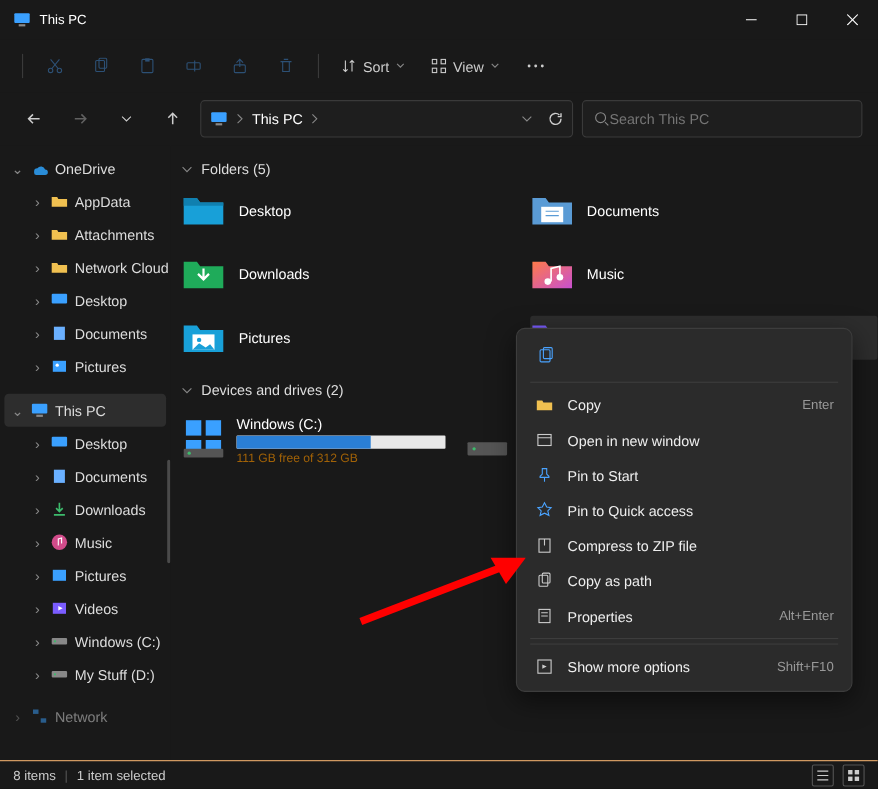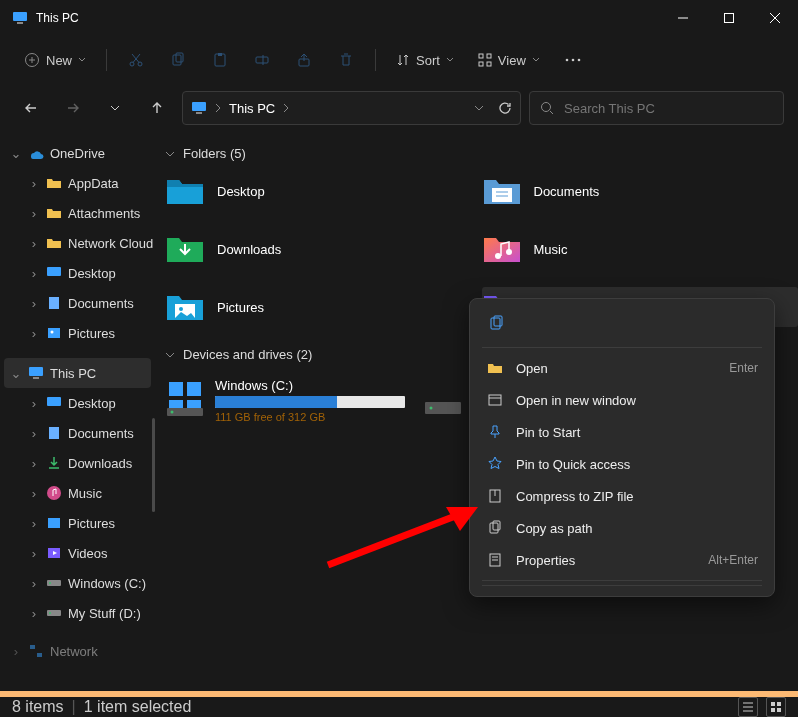--- a/index.html
+++ b/index.html
@@ -14,21 +14,21 @@
 .tb-btn{height:34px;padding:0 10px;display:flex;align-items:center;gap:6px;border-radius:4px;color:#ccc}
 .tb-btn.icononly{width:38px;padding:0;justify-content:center}
 .tb-btn.disabled{opacity:.4}
 .tb-sep{width:1px;height:22px;background:#3a3a3a;margin:0 6px}
 .navbar{height:48px;display:flex;align-items:center;padding:0 14px;gap:8px;background:#191919}
 .nav-btn{width:34px;height:34px;display:flex;align-items:center;justify-content:center;color:#ccc;border-radius:4px}
 .nav-btn.disabled{opacity:.4}
 .addr{flex:1;height:34px;border:1px solid #3a3a3a;border-radius:4px;display:flex;align-items:center;padding:0 8px;gap:8px;background:#1e1e1e}
 .addr .chev{margin-left:auto;color:#888}
 .addr .refresh{color:#ccc;margin-left:6px}
-.search{width:255px;height:34px;border:1px solid #3a3a3a;border-radius:4px;display:flex;align-items:center;padding:0 10px;gap:10px;background:#1e1e1e;color:#888}
+.search{width:255px;height:34px;border:1px solid #3a3a3a;border-radius:4px;display:flex;align-items:center;padding:0 10px;background:#1e1e1e;color:#888}
 .search input{background:transparent;border:0;outline:0;color:#fff;flex:1;font-size:13px}
 .body{flex:1;display:flex;min-height:0}
 .sidebar{width:155px;background:#191919;overflow-y:auto;padding-top:6px;position:relative}
 .side-item{height:30px;display:flex;align-items:center;padding-left:10px;gap:6px;color:#ddd;font-size:13px;white-space:nowrap}
 .side-item .chev{width:12px;color:#888;display:flex;justify-content:center}
 .side-item.active{background:#2d2d2d;border-radius:4px;margin:0 4px;padding-left:6px}
 .side-item.sub{padding-left:28px}
 .side-icon{width:16px;height:16px;flex-shrink:0}
 .sb-scroll{position:absolute;right:0;top:286px;width:3px;height:94px;background:#4a4a4a;border-radius:2px}
 .main{flex:1;background:#191919;display:flex;flex-direction:column;padding:8px 0 0 10px;position:relative;overflow:hidden}
@@ -39,21 +39,21 @@
 .folder-item.selected{background:#2d2d2d;border-radius:3px}
 .big-folder{width:40px;height:34px;flex-shrink:0}
 .folder-label{color:#fff;font-size:13px}
 .drives{display:flex;gap:18px;padding-top:6px}
 .drive{display:flex;gap:10px;width:240px}
 .drive-icon{width:40px;height:40px;flex-shrink:0}
 .drive-info{flex:1;display:flex;flex-direction:column;gap:3px}
 .drive-bar{height:12px;background:#e8e8e8;border-radius:1px;overflow:hidden}
 .drive-bar-fill{height:100%;background:#2a7fd6}
 .drive-free{font-size:11px;color:#a16207}
-.statusbar{height:26px;border-top:6px solid #fdba74;display:flex;align-items:center;padding:0 12px;gap:8px;color:#ccc;font-size:16px;background:#191919}
+.statusbar{height:26px;border-top:1px solid #fdba74;display:flex;align-items:center;padding:0 12px;gap:8px;color:#ccc;font-size:12px;background:#191919}
 .statusbar .spacer{flex:1}
 .sb-icon{width:20px;height:20px;display:flex;align-items:center;justify-content:center;border:1px solid #555;border-radius:2px}
 
 .ctx{position:absolute;left:469px;top:298px;width:306px;background:#2b2b2b;border:1px solid #3d3d3d;border-radius:8px;padding:6px;box-shadow:0 8px 24px rgba(0,0,0,.5)}
 .ctx-row{height:32px;display:flex;align-items:center;gap:12px;padding:0 10px;border-radius:4px;color:#eee}
 .ctx-icon{width:18px;height:18px;flex-shrink:0;display:flex;align-items:center;justify-content:center}
 .ctx-short{margin-left:auto;color:#999;font-size:12px}
 .ctx-hr{height:1px;background:#3d3d3d;margin:4px 6px}
 .ctx-top{display:flex;gap:10px;padding:4px 6px 6px 6px}
 .ctx-top .sq{width:28px;height:28px;display:flex;align-items:center;justify-content:center;border-radius:4px}
@@ -86,31 +86,20 @@
       <div class="win-btn">
           <svg width="10" height="10" viewBox="0 0 10 10">
             <line x1="0" y1="0" x2="10" y2="10" stroke="#fff"></line>
             <line x1="10" y1="0" x2="0" y2="10" stroke="#fff"></line>
           </svg>
         </div>
     </div>
   </div>
 
   <div class="toolbar">
-    <div class="tb-btn">
-      <svg width="16" height="16" viewBox="0 0 16 16">
-          <circle cx="8" cy="8" r="6.5" fill="none" stroke="#888"></circle>
-          <line x1="8" y1="5" x2="8" y2="11" stroke="#888"></line>
-          <line x1="5" y1="8" x2="11" y2="8" stroke="#888"></line>
-        </svg>
-      <span>New</span>
-      <svg width="8" height="8" viewBox="0 0 8 8">
-          <path d="M1 2l3 3 3-3" fill="none" stroke="#888"></path>
-        </svg>
-    </div>
     <div class="tb-sep"></div>
     <div class="tb-btn icononly disabled">
         <svg width="16" height="16" viewBox="0 0 16 16">
           <circle cx="4" cy="12" r="2" fill="none" stroke="#4aa3ff"></circle>
           <circle cx="12" cy="12" r="2" fill="none" stroke="#4aa3ff"></circle>
           <line x1="5" y1="10.5" x2="12" y2="2" stroke="#4aa3ff"></line>
           <line x1="11" y1="10.5" x2="4" y2="2" stroke="#4aa3ff"></line>
         </svg>
       </div>
     <div class="tb-btn icononly disabled">
@@ -494,21 +483,21 @@
         </svg>
       </div>
   </div>
   <div class="ctx-hr"></div>
   <div class="ctx-row">
     <span class="ctx-icon">
         <svg width="16" height="16" viewBox="0 0 16 16">
           <path d="M1 4h5l1 2h8v7H1z" fill="#f0c050"></path>
         </svg>
       </span>
-    <span>Open</span>
+    <span>Copy</span>
     <span class="ctx-short">Enter</span>
   </div>
   <div class="ctx-row">
     <span class="ctx-icon">
         <svg width="16" height="16" viewBox="0 0 16 16">
           <rect x="2" y="3" width="12" height="10" fill="none" stroke="#ccc"></rect>
           <line x1="2" y1="6" x2="14" y2="6" stroke="#ccc"></line>
         </svg>
       </span>
     <span>Open in new window</span>
@@ -553,18 +542,28 @@
           <rect x="3" y="2" width="10" height="12" fill="none" stroke="#ccc"></rect>
           <line x1="5" y1="5" x2="11" y2="5" stroke="#ccc"></line>
           <line x1="5" y1="8" x2="11" y2="8" stroke="#ccc"></line>
         </svg>
       </span>
     <span>Properties</span>
     <span class="ctx-short">Alt+Enter</span>
   </div>
   <div class="ctx-hr"></div>
   <div class="ctx-hr"></div>
+  <div class="ctx-row">
+    <span class="ctx-icon">
+        <svg width="16" height="16" viewBox="0 0 16 16">
+          <rect x="2" y="2" width="12" height="12" fill="none" stroke="#ccc"></rect>
+          <path d="M6 6l4 2-4 2z" fill="#ccc"></path>
+        </svg>
+      </span>
+    <span>Show more options</span>
+    <span class="ctx-short">Shift+F10</span>
+  </div>
 </div>
 
 <svg class="arrow" viewBox="0 0 160 80">
   <line x1="10" y1="70" x2="140" y2="20" stroke="#ff0000" stroke-width="7"></line>
   <polygon points="160,12 128,12 142,36" fill="#ff0000"></polygon>
 </svg>
 
 </body></html>

